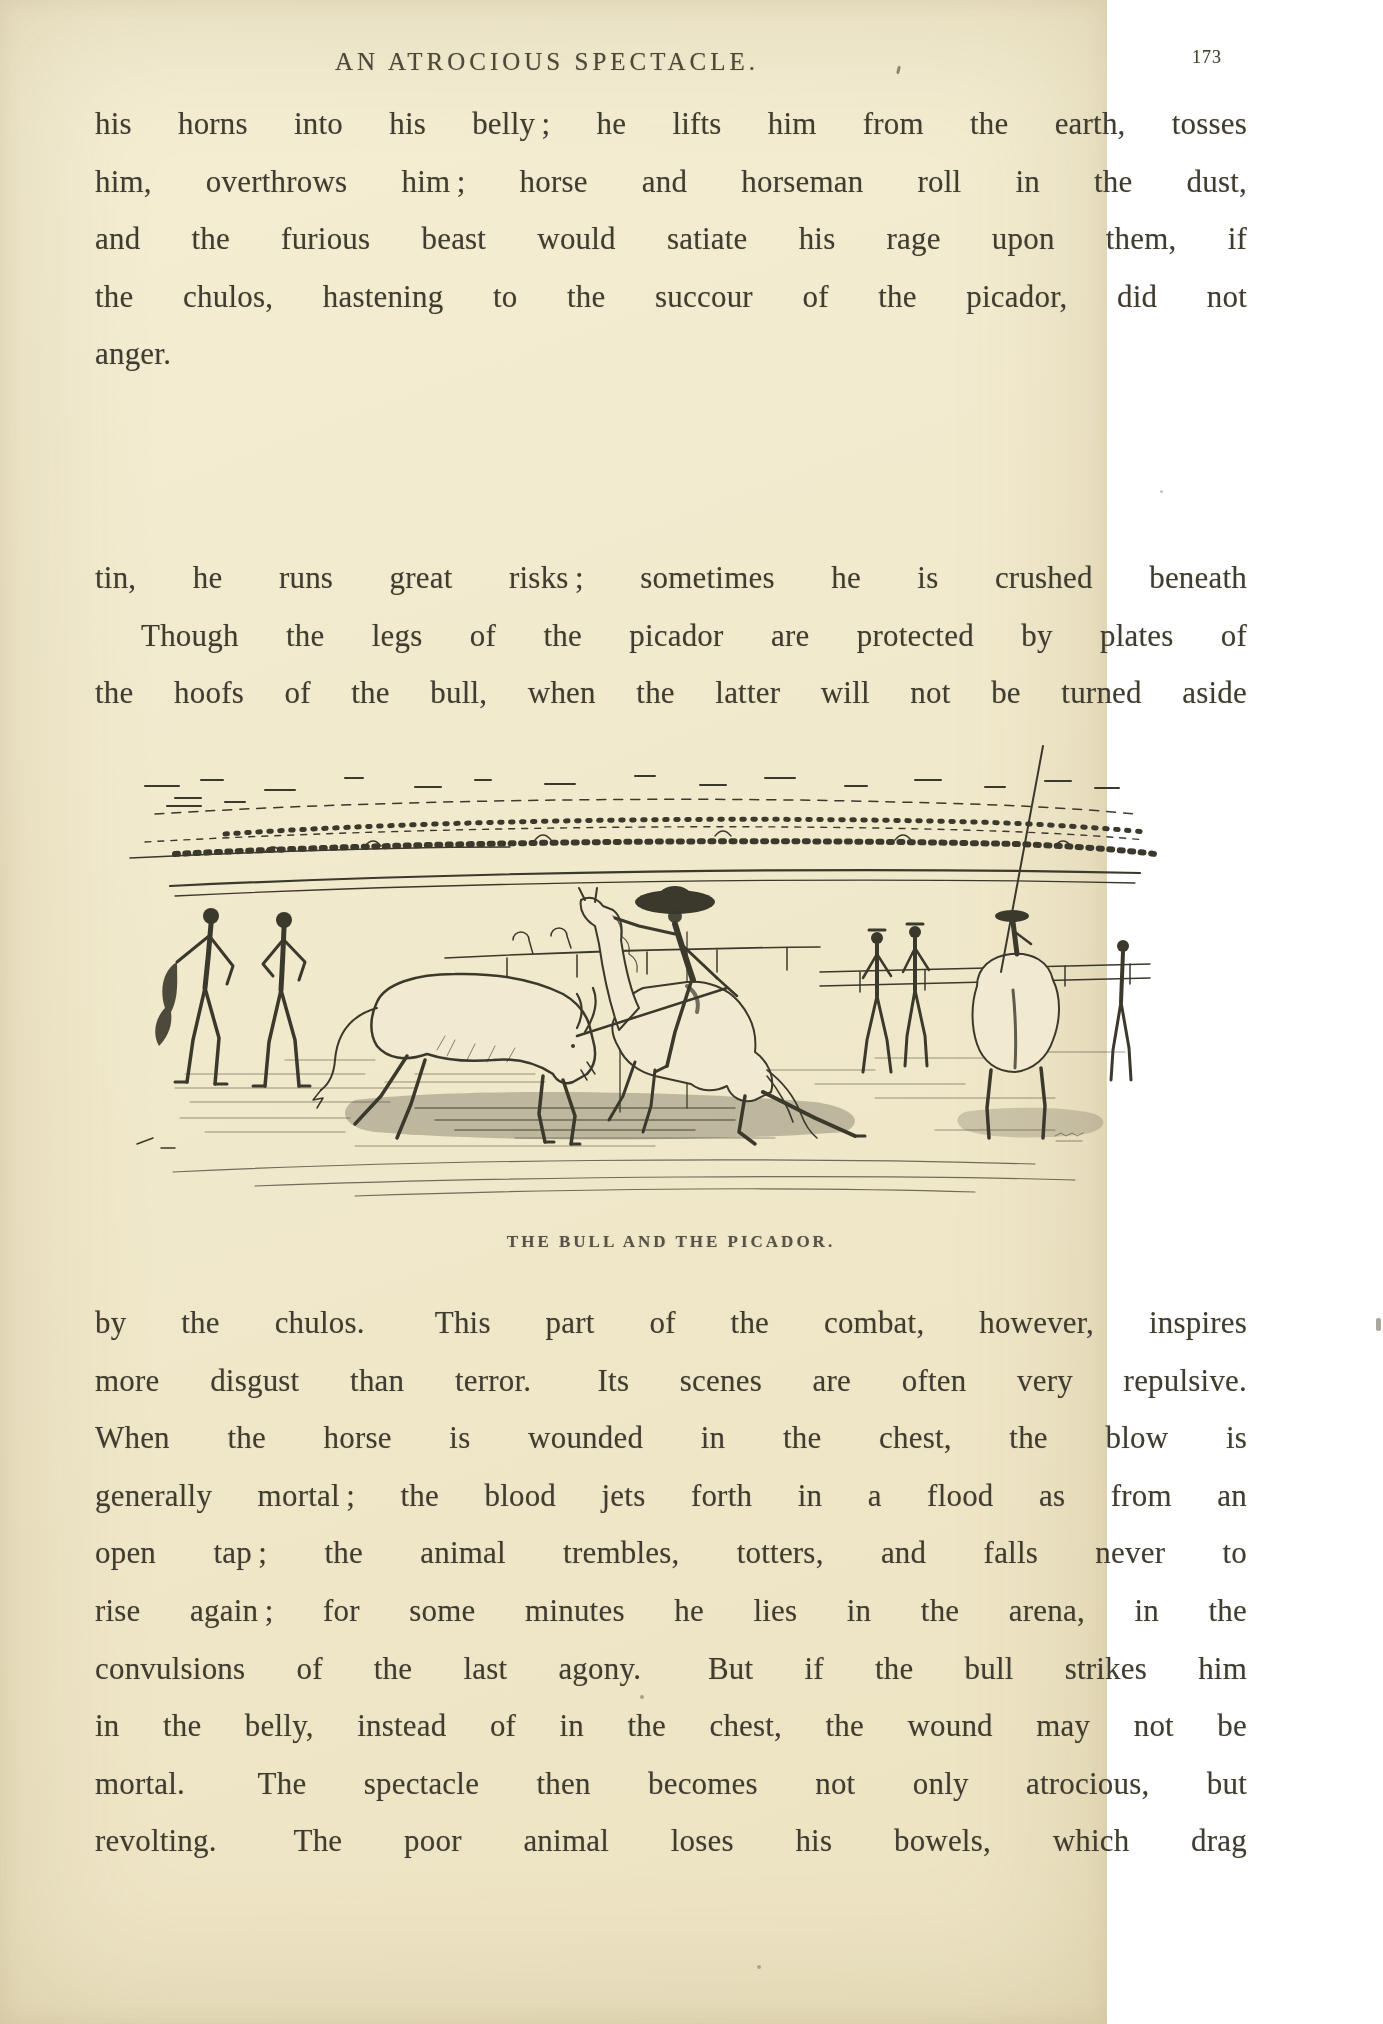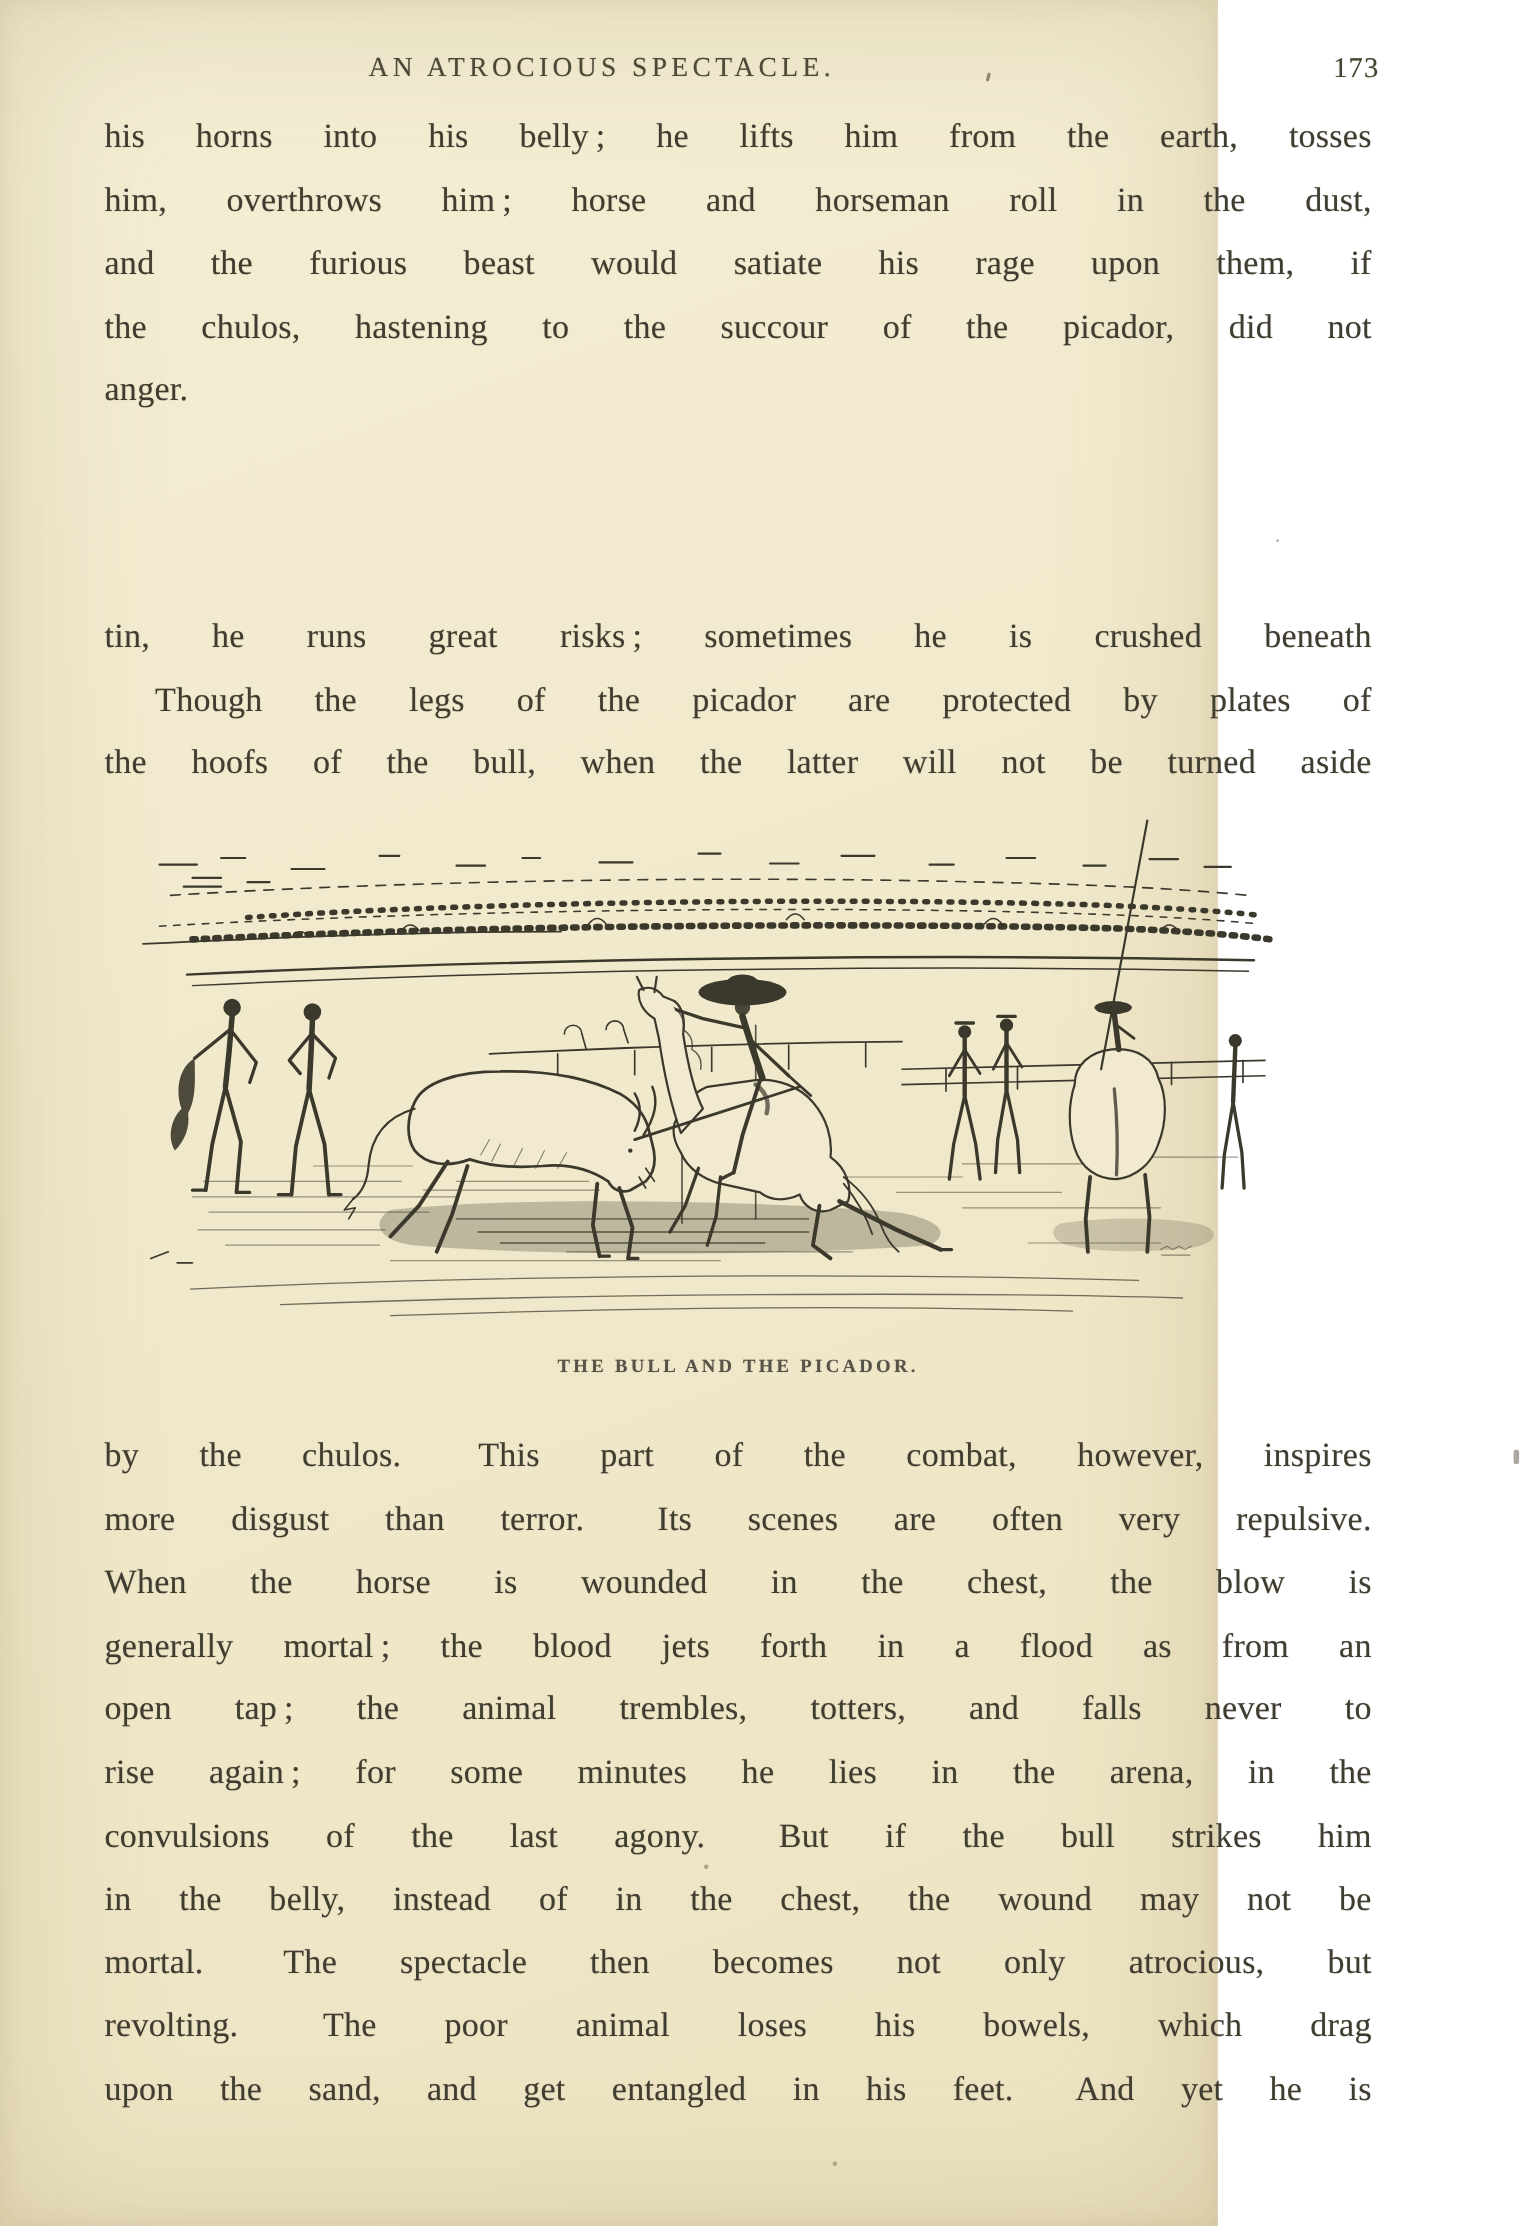--- a/index.html
+++ b/index.html
@@ -16,23 +16,22 @@
     color: #403d30;
   }
   .running-title {
     position: absolute; left: 335px; top: 48px;
     font-size: 25px; letter-spacing: 4px; color: #4c4938;
     text-shadow: 0 0 1px rgba(70,64,45,.4);
     white-space: nowrap;
   }
   .page-number {
     position: absolute; left: 1192px; top: 47px;
-    font-size: 26px; letter-spacing: 1px; color: #45422f;
+    font-size: 18px; letter-spacing: 1px; color: #45422f;
     text-shadow: 0 0 1px rgba(70,64,45,.4);
-    margin-left: 20px;
   }
   .para {
     position: absolute; left: 95px; width: 1152px;
     font-size: 31px; line-height: 57.6px; color: #403d30;
     text-shadow: 0 0 1px rgba(64,60,45,.35);
     letter-spacing: 0.2px;
   }
   .jline { text-align: justify; text-align-last: justify; }
   .jline.short { text-align-last: left; }
   .jline.indent { padding-left: 46px; box-sizing: border-box; }
@@ -202,21 +201,20 @@
     <div class="jline">by the chulos.  This part of the combat, however, inspires</div>
     <div class="jline">more disgust than terror.  Its scenes are often very repulsive.</div>
     <div class="jline">When the horse is wounded in the chest, the blow is</div>
     <div class="jline">generally mortal ; the blood jets forth in a flood as from an</div>
     <div class="jline">open tap ; the animal trembles, totters, and falls never to</div>
     <div class="jline">rise again ; for some minutes he lies in the arena, in the</div>
     <div class="jline">convulsions of the last agony.  But if the bull strikes him</div>
     <div class="jline">in the belly, instead of in the chest, the wound may not be</div>
     <div class="jline">mortal.  The spectacle then becomes not only atrocious, but</div>
     <div class="jline">revolting.  The poor animal loses his bowels, which drag</div>
-    <div class="jline">upon the sand, and get entangled in his feet.  And yet he is</div>
   </div>
 
   <div class="speck s1"></div>
   <div class="speck s2"></div>
   <div class="speck s3"></div>
   <div class="speck s4"></div>
   <div class="speck s5"></div>
 
 </div>
 

